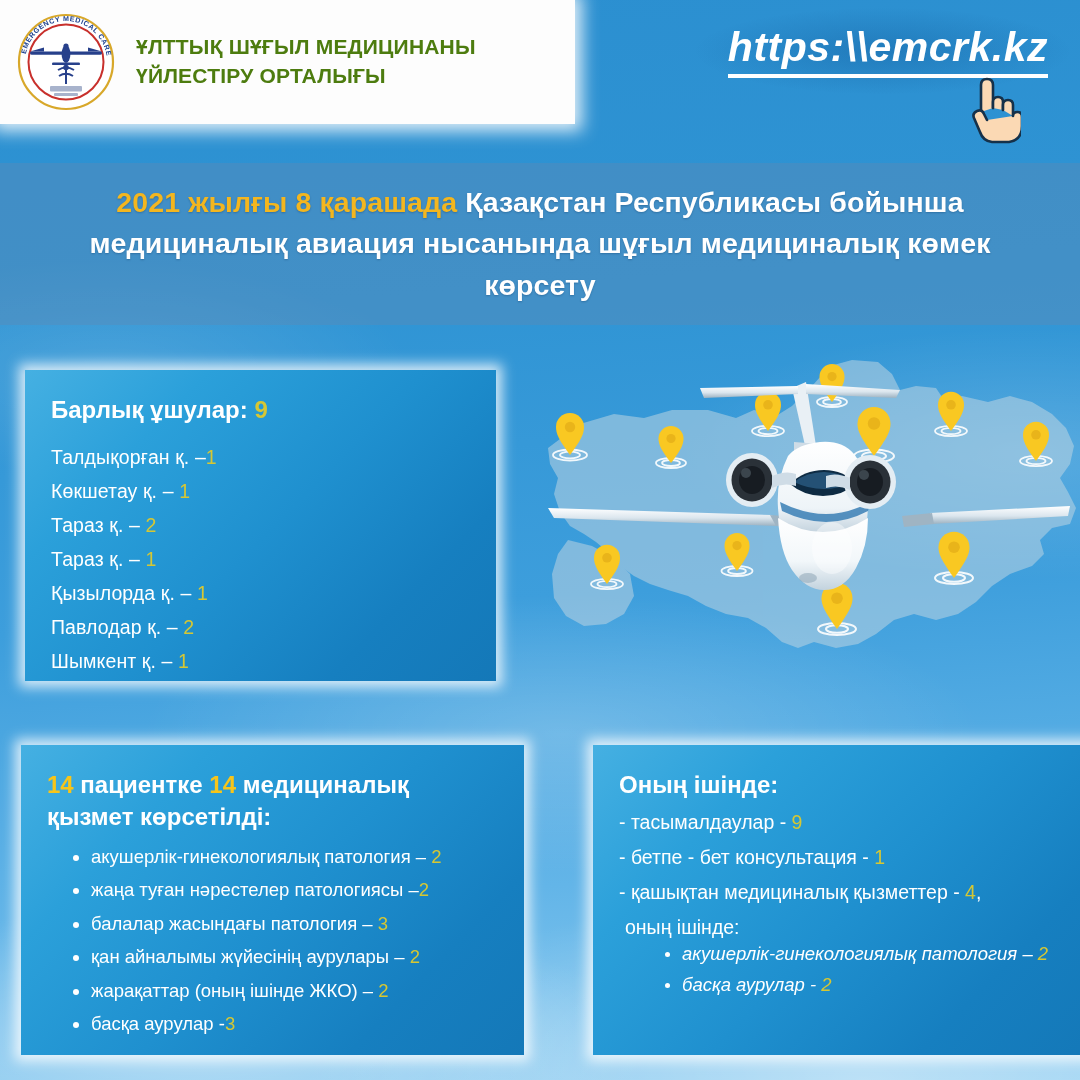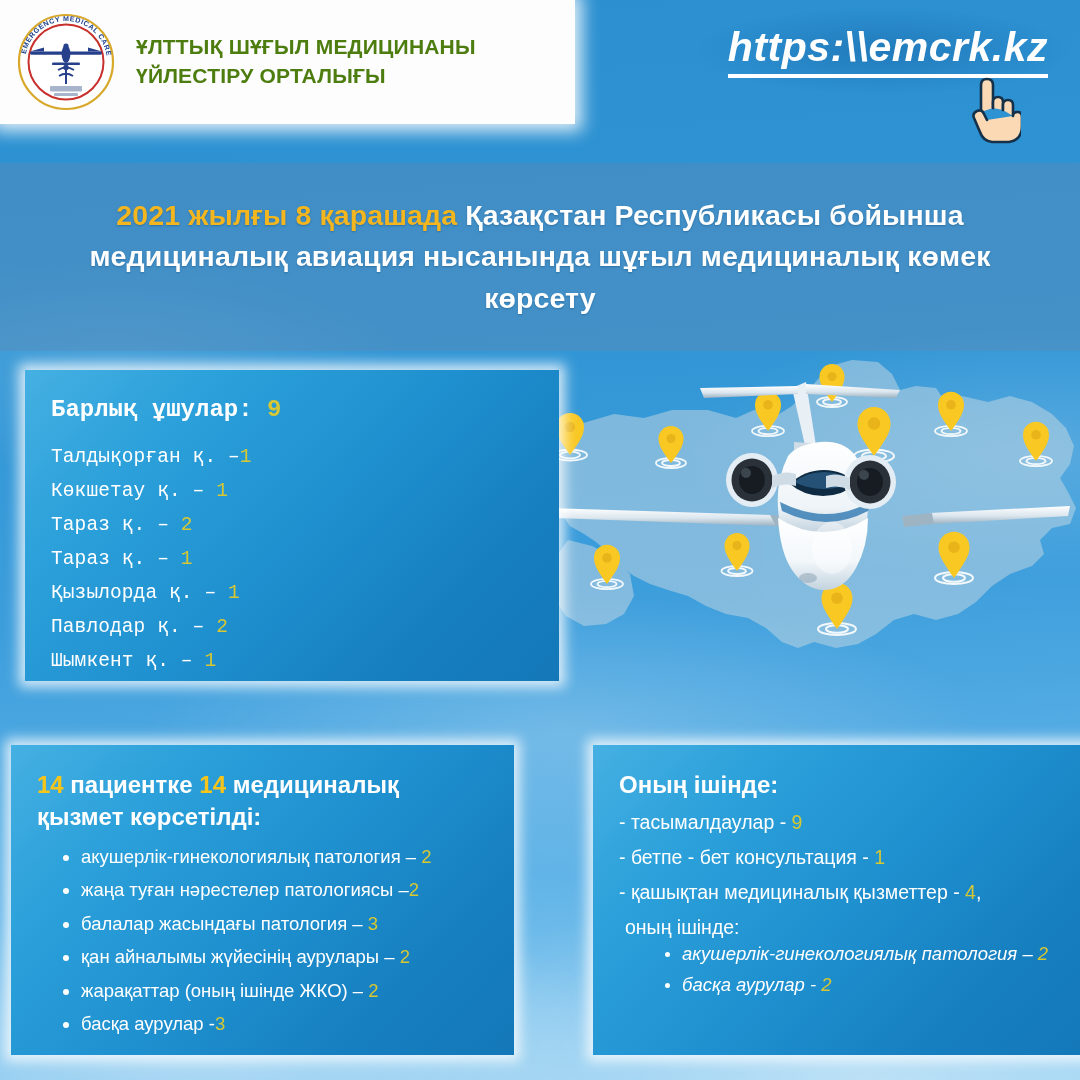--- a/index.html
+++ b/index.html
@@ -44,41 +44,41 @@
   .site-url .txt{
     position:relative;color:#ffffff;font-style:italic;font-weight:700;
     font-size:41px;letter-spacing:.5px;
     border-bottom:4px solid #ffffff;padding-bottom:3px;
     font-family:"Liberation Sans","DejaVu Sans",sans-serif;
   }
   .cursor-hand{position:absolute;left:243px;top:50px;width:60px;height:72px;}
 
   
   .title-band{
-    position:absolute;left:0;top:163px;width:1080px;height:188px;
+    position:absolute;left:0;top:163px;width:1080px;height:162px;
     background:rgba(92,138,180,.42);
     display:flex;flex-direction:column;align-items:center;justify-content:center;
     box-sizing:border-box;padding:0 60px;
   }
   .title-band h1{
     margin:0;color:#ffffff;font-size:28.5px;font-weight:700;line-height:1.44;
     text-align:center;letter-spacing:.1px;
     text-shadow:0 1px 2px rgba(0,40,80,.28);
   }
   .title-band .hl{color:#f3b61f;}
 
   
   .card{
     position:absolute;box-sizing:border-box;
     background:linear-gradient(134deg,#45b0e2 0%,#2ba0da 24%,#1f90cf 52%,#167fc0 78%,#1478b8 100%);
     box-shadow:0 0 12px 6px rgba(255,255,255,.78);
     padding:24px 26px;
   }
-  .card-flights{left:25px;top:370px;width:534px;height:311px;font-family:Liberation Mono, monospace;}
-  .card-patients{left:11px;top:745px;width:503px;height:310px;}
+  .card-flights{left:25px;top:370px;width:471px;height:311px;}
+  .card-patients{left:21px;top:745px;width:503px;height:310px;}
   .card-breakdown{left:553px;top:745px;width:501px;height:310px;margin-left:40px;}
 
   .card h2{
     margin:0;color:#ffffff;font-size:24px;font-weight:700;line-height:1.35;
   }
   .gold{color:#d6c733;}
   .gold-bright{color:#f7c51a;}
 
   .flight-list{margin:22px 0 0 0;padding:0;list-style:none;}
   .flight-list li{

